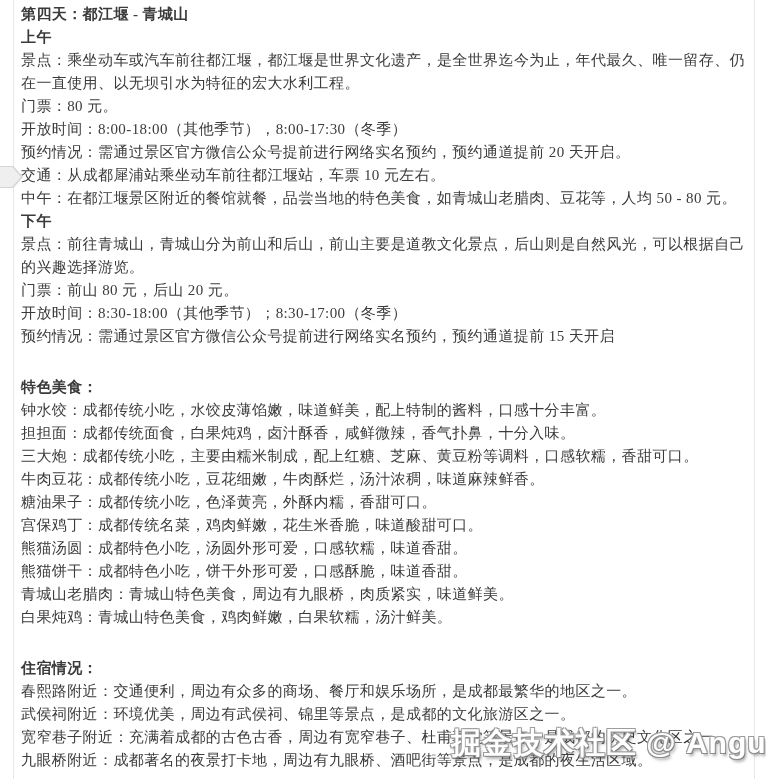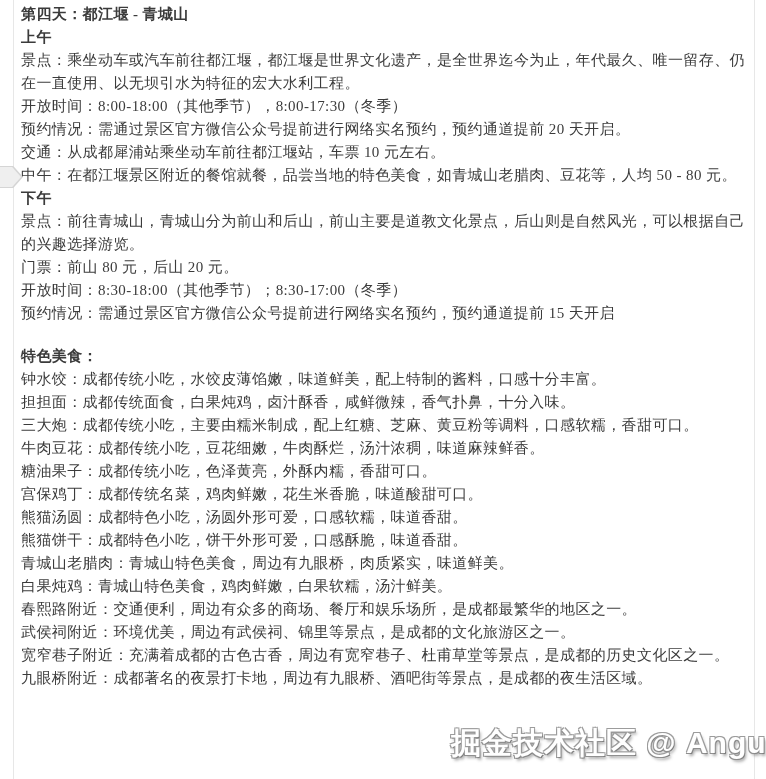--- a/index.html
+++ b/index.html
@@ -27,21 +27,21 @@
   }
   .doc-body p.line{
     margin:0;
     font-size:15px;
     line-height:23px;
     letter-spacing:0.4px;
     color:var(--text);
     text-align:justify;
   }
   .doc-body p.line.bold{font-weight:bold;}
-  .doc-body p.line.gap{margin-top:20px;}
+  .doc-body p.line.gap{margin-top:28px;}
   
   .arrow-wrap{
     position:absolute;
     left:0;top:166px;
     width:23px;height:22px;
   }
   .arrow-outer{
     position:absolute;inset:0;
     background:var(--arrow-border);
     clip-path:polygon(0 0,58% 0,100% 50%,58% 100%,0 100%);
@@ -73,40 +73,42 @@
   }
 </style>
 </head>
 <body>
 
 <div class="panel">
   <div class="doc-body">
       <p class="line bold">第四天：都江堰 - 青城山</p>
       <p class="line bold">上午</p>
       <p class="line">景点：乘坐动车或汽车前往都江堰，都江堰是世界文化遗产，是全世界迄今为止，年代最久、唯一留存、仍在一直使用、以无坝引水为特征的宏大水利工程。</p>
+      <p class="line">门票：80 元。</p>
       <p class="line">开放时间：8:00-18:00（其他季节），8:00-17:30（冬季）</p>
       <p class="line">预约情况：需通过景区官方微信公众号提前进行网络实名预约，预约通道提前 20 天开启。</p>
       <p class="line">交通：从成都犀浦站乘坐动车前往都江堰站，车票 10 元左右。</p>
       <p class="line">中午：在都江堰景区附近的餐馆就餐，品尝当地的特色美食，如青城山老腊肉、豆花等，人均 50 - 80 元。</p>
       <p class="line bold">下午</p>
       <p class="line">景点：前往青城山，青城山分为前山和后山，前山主要是道教文化景点，后山则是自然风光，可以根据自己的兴趣选择游览。</p>
       <p class="line">门票：前山 80 元，后山 20 元。</p>
       <p class="line">开放时间：8:30-18:00（其他季节）；8:30-17:00（冬季）</p>
       <p class="line">预约情况：需通过景区官方微信公众号提前进行网络实名预约，预约通道提前 15 天开启</p>
       <p class="line bold gap">特色美食：</p>
       <p class="line">钟水饺：成都传统小吃，水饺皮薄馅嫩，味道鲜美，配上特制的酱料，口感十分丰富。</p>
       <p class="line">担担面：成都传统面食，白果炖鸡，卤汁酥香，咸鲜微辣，香气扑鼻，十分入味。</p>
       <p class="line">三大炮：成都传统小吃，主要由糯米制成，配上红糖、芝麻、黄豆粉等调料，口感软糯，香甜可口。</p>
       <p class="line">牛肉豆花：成都传统小吃，豆花细嫩，牛肉酥烂，汤汁浓稠，味道麻辣鲜香。</p>
       <p class="line">糖油果子：成都传统小吃，色泽黄亮，外酥内糯，香甜可口。</p>
       <p class="line">宫保鸡丁：成都传统名菜，鸡肉鲜嫩，花生米香脆，味道酸甜可口。</p>
       <p class="line">熊猫汤圆：成都特色小吃，汤圆外形可爱，口感软糯，味道香甜。</p>
       <p class="line">熊猫饼干：成都特色小吃，饼干外形可爱，口感酥脆，味道香甜。</p>
       <p class="line">青城山老腊肉：青城山特色美食，周边有九眼桥，肉质紧实，味道鲜美。</p>
       <p class="line">白果炖鸡：青城山特色美食，鸡肉鲜嫩，白果软糯，汤汁鲜美。</p>
+      <p class="line bold gap">住宿情况：</p>
       <p class="line">春熙路附近：交通便利，周边有众多的商场、餐厅和娱乐场所，是成都最繁华的地区之一。</p>
       <p class="line">武侯祠附近：环境优美，周边有武侯祠、锦里等景点，是成都的文化旅游区之一。</p>
       <p class="line">宽窄巷子附近：充满着成都的古色古香，周边有宽窄巷子、杜甫草堂等景点，是成都的历史文化区之一。</p>
       <p class="line">九眼桥附近：成都著名的夜景打卡地，周边有九眼桥、酒吧街等景点，是成都的夜生活区域。</p>
     </div>
 </div>
 
 <div class="arrow-wrap">
   <div class="arrow-outer"></div>
   <div class="arrow-inner"></div>

